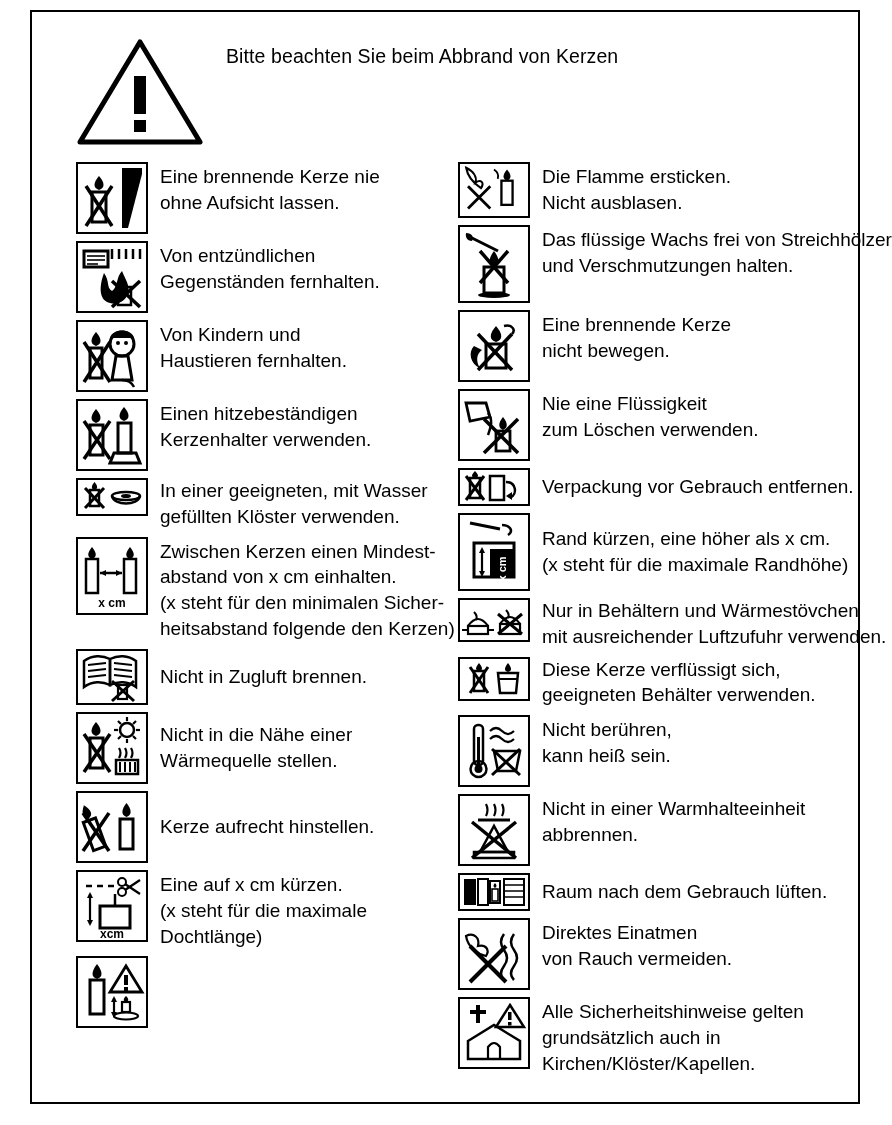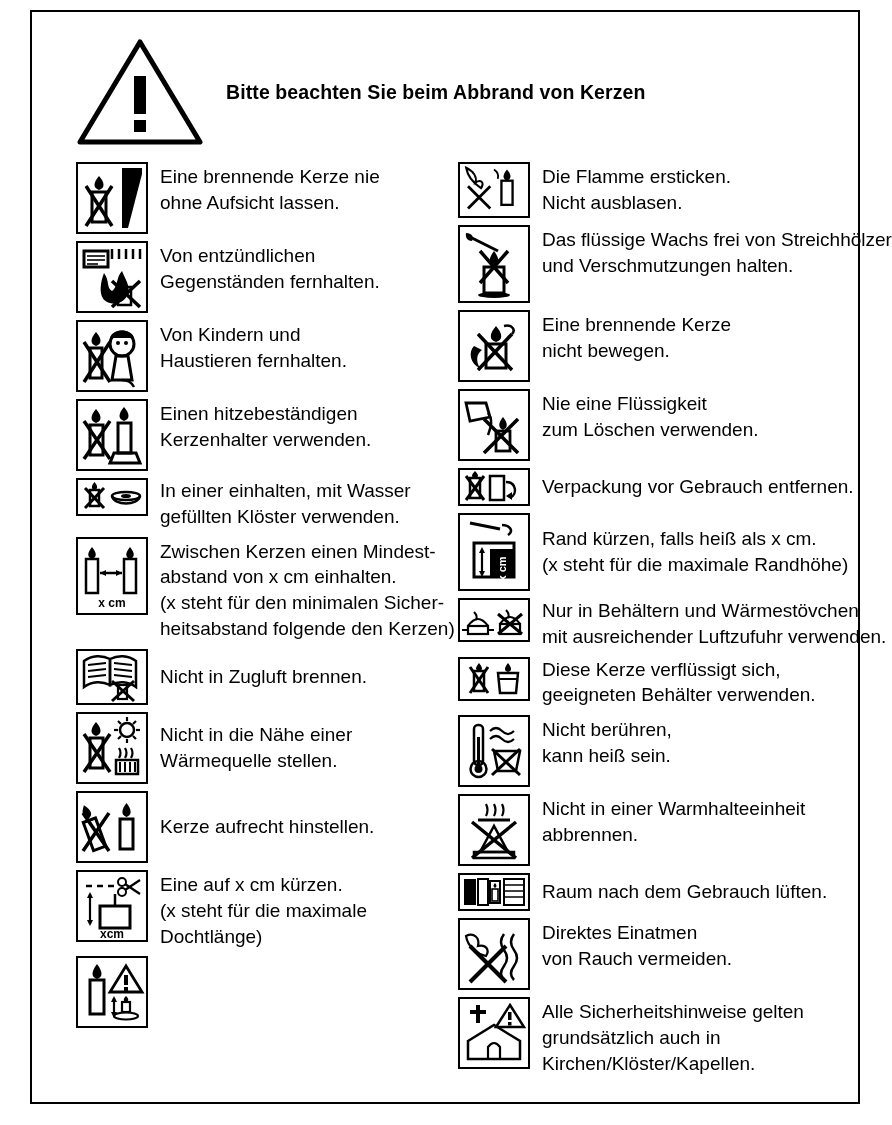--- a/index.html
+++ b/index.html
@@ -38,23 +38,23 @@
   }
   .warn-tri{
     width:128px;height:112px;
     flex:0 0 auto;
     position:relative;
     margin-left:22px;
     margin-top:6px;
   }
   .warn-tri svg{display:block;}
   .header-title{
-    margin-top:50px;
+    margin-top:14px;
     font-size:19.5px;
-    font-weight:bold;
+    font-weight:normal;
     line-height:1.32;
     letter-spacing:0.1px;
   }
   .header-title div{white-space:nowrap;}
 
   
   .cols{
     display:flex;
     margin-top:8px;
   }
@@ -209,21 +209,21 @@
               <rect x="12" y="10" width="9" height="16" fill="none" stroke="#000" stroke-width="2.5"></rect>
               <path d="M16.5 2 C20 6 20 9 16.5 10 C13 9 13 6 16.5 2Z" fill="#000"></path>
               <line x1="7" y1="8" x2="26" y2="28" stroke="#000" stroke-width="3"></line>
               <line x1="26" y1="8" x2="7" y2="28" stroke="#000" stroke-width="3"></line>
               <ellipse cx="48" cy="16" rx="14" ry="4" fill="none" stroke="#000" stroke-width="2.5"></ellipse>
               <path d="M34 16 C36 26 60 26 62 16" fill="none" stroke="#000" stroke-width="2.5"></path>
               <ellipse cx="48" cy="16" rx="5" ry="2" fill="#000"></ellipse>
             </svg>
           </div>
           <div class="txt">
-            <div>In einer einhalten, mit Wasser</div>
+            <div>In einer geeigneten, mit Wasser</div>
             <div>gefüllten Klöster verwenden.</div>
           </div>
         </div>
 
         <div class="row">
           <div class="icon tall">
             <svg viewBox="0 0 68 74">
               <rect x="8" y="20" width="12" height="34" fill="none" stroke="#000" stroke-width="2.5"></rect>
               <path d="M14 8 C19 14 19 18 14 20 C9 18 9 14 14 8Z" fill="#000"></path>
               <rect x="46" y="20" width="12" height="34" fill="none" stroke="#000" stroke-width="2.5"></rect>
@@ -466,21 +466,21 @@
               <rect x="30" y="34" width="24" height="28" fill="#000"></rect>
               <g stroke="#000" stroke-width="2.2">
                 <line x1="22" y1="36" x2="22" y2="58"></line>
                 <polygon points="22,32 19,38 25,38" fill="#000" stroke="none"></polygon>
                 <polygon points="22,62 19,56 25,56" fill="#000" stroke="none"></polygon>
               </g>
               <text x="46" y="54" font-family="Liberation Sans, sans-serif" font-size="11" font-weight="bold" text-anchor="middle" fill="#fff" transform="rotate(-90 46 54)">x cm</text>
             </svg>
           </div>
           <div class="txt">
-            <div>Rand kürzen, falls heiß als x cm.</div>
+            <div>Rand kürzen, eine höher als x cm.</div>
             <div>(x steht für die maximale Randhöhe)</div>
           </div>
         </div>
 
         <div class="row c">
           <div class="icon wide">
             <svg viewBox="0 0 68 40">
               <path d="M8 26 q10 -14 20 0" fill="none" stroke="#000" stroke-width="2.2"></path>
               <rect x="8" y="26" width="20" height="8" fill="none" stroke="#000" stroke-width="2.2"></rect>
               <path d="M14 12 q4 4 2 8" fill="none" stroke="#000" stroke-width="2"></path>

